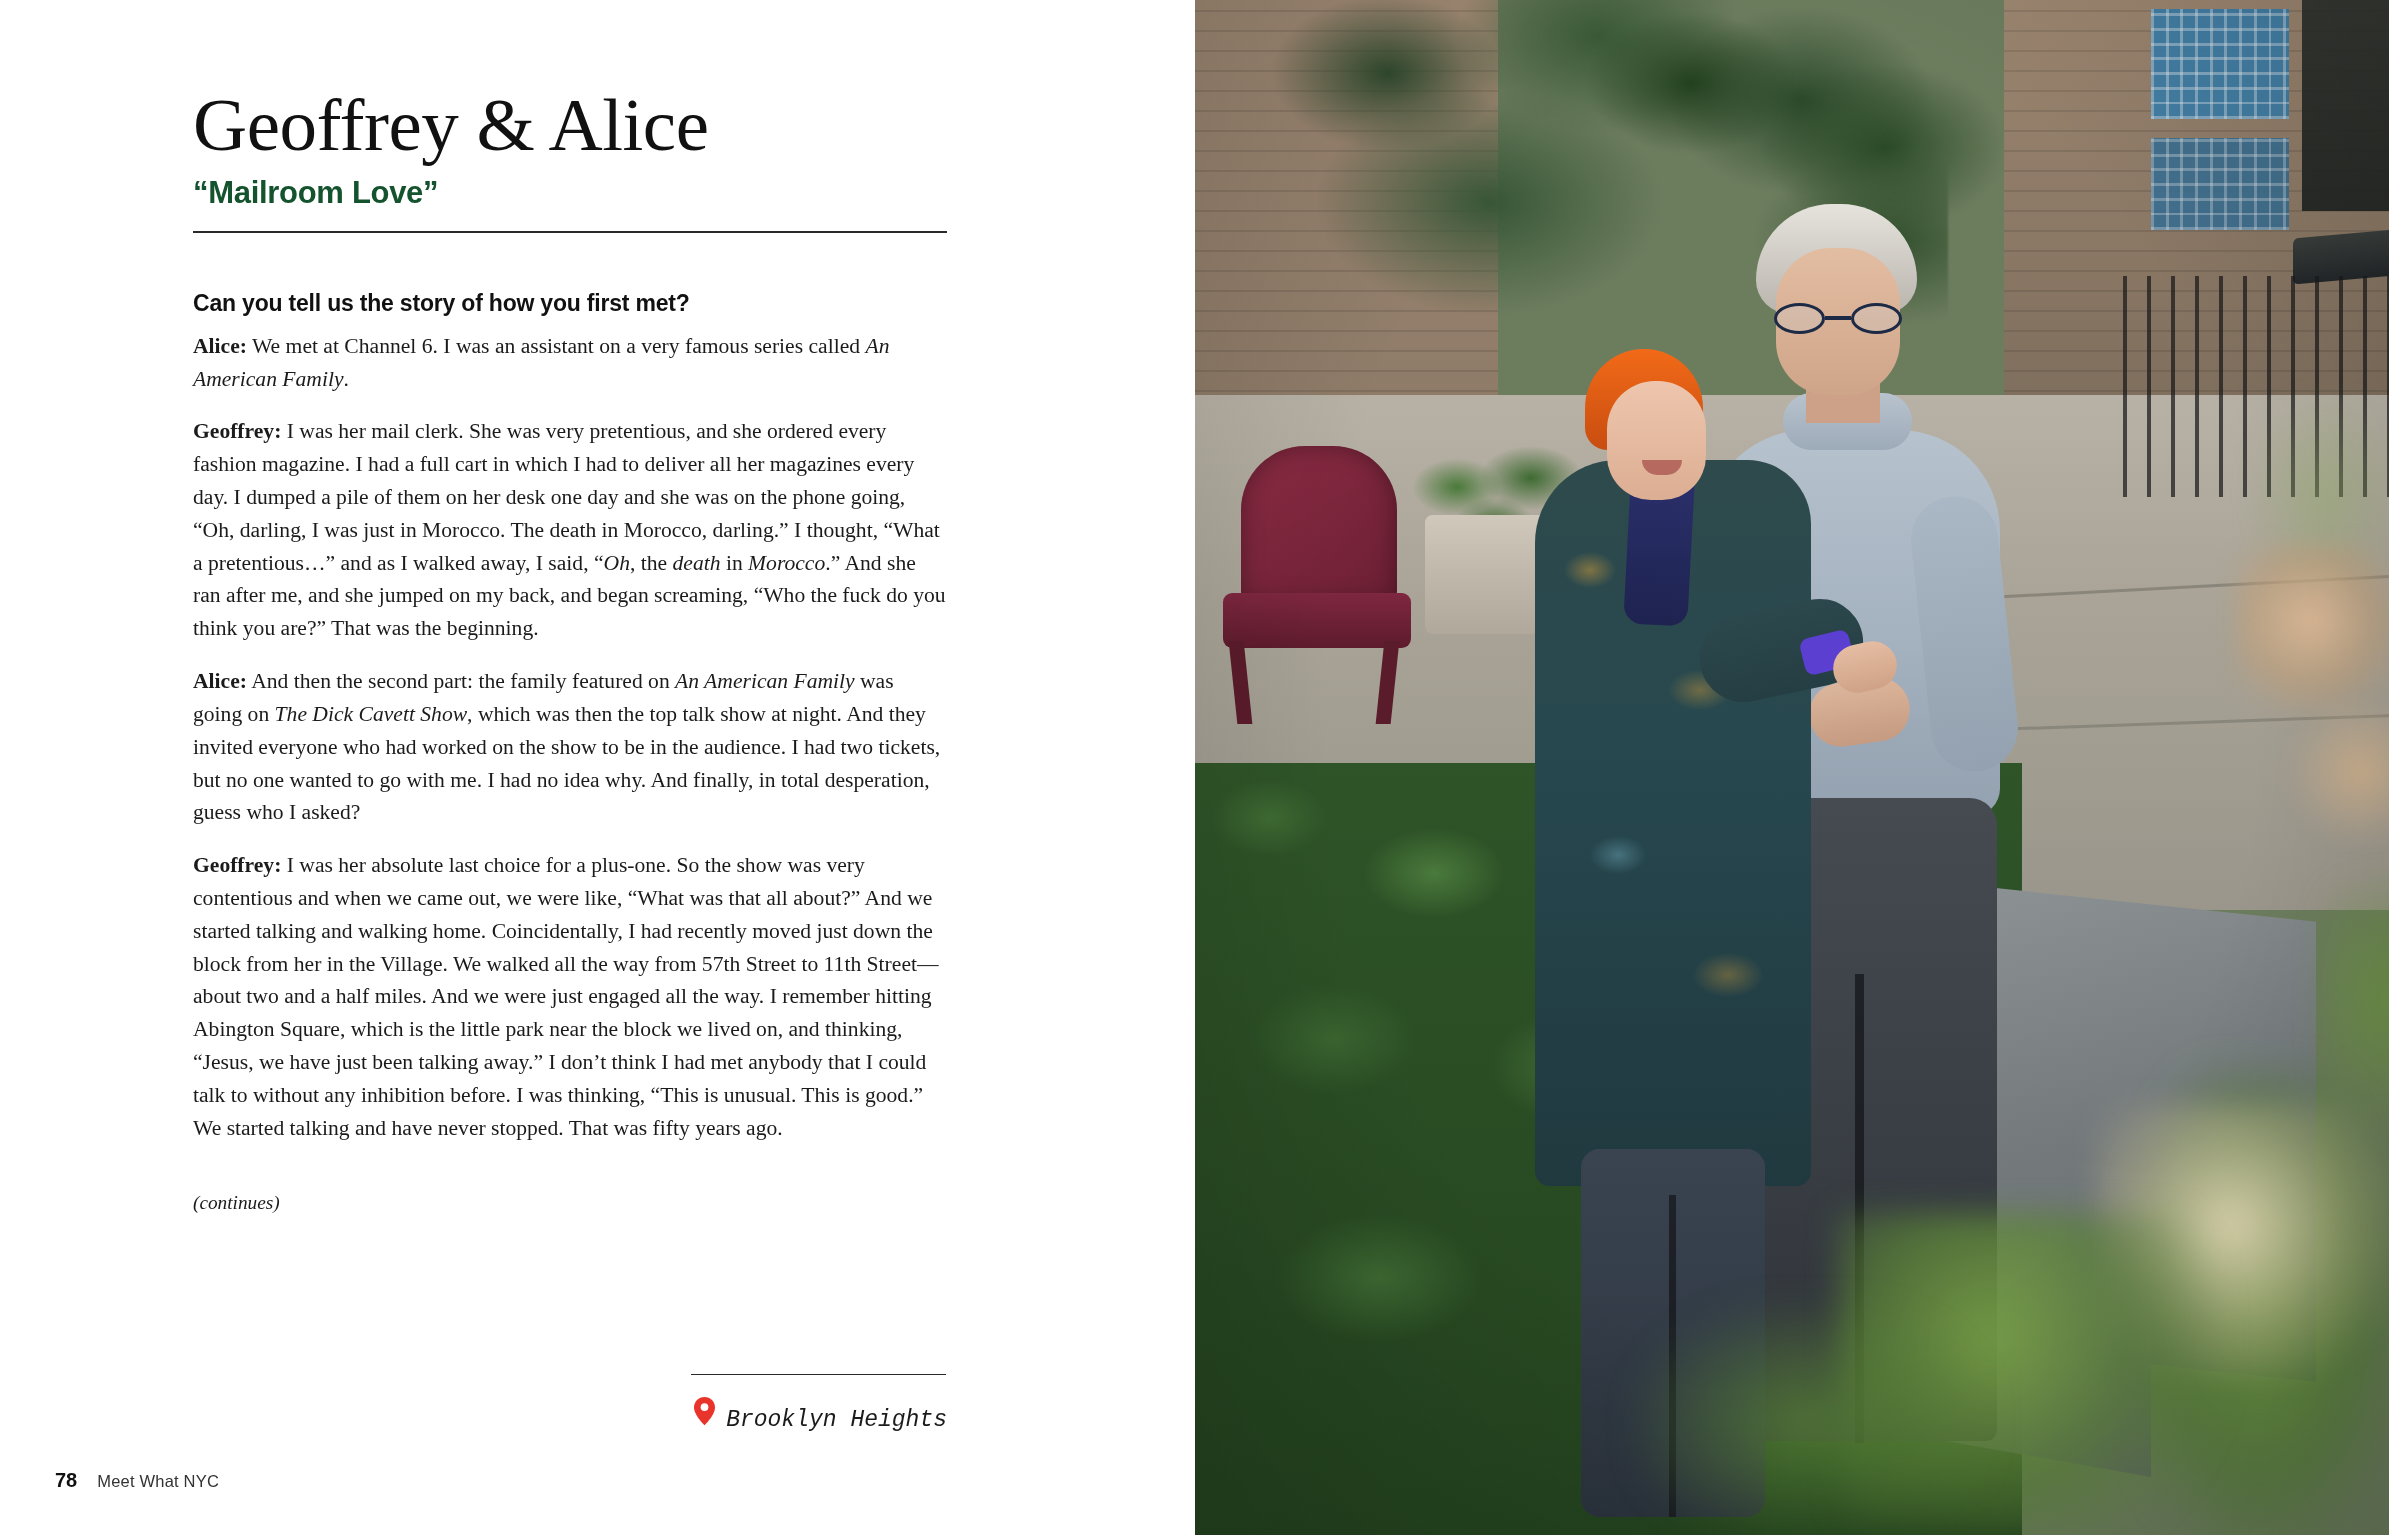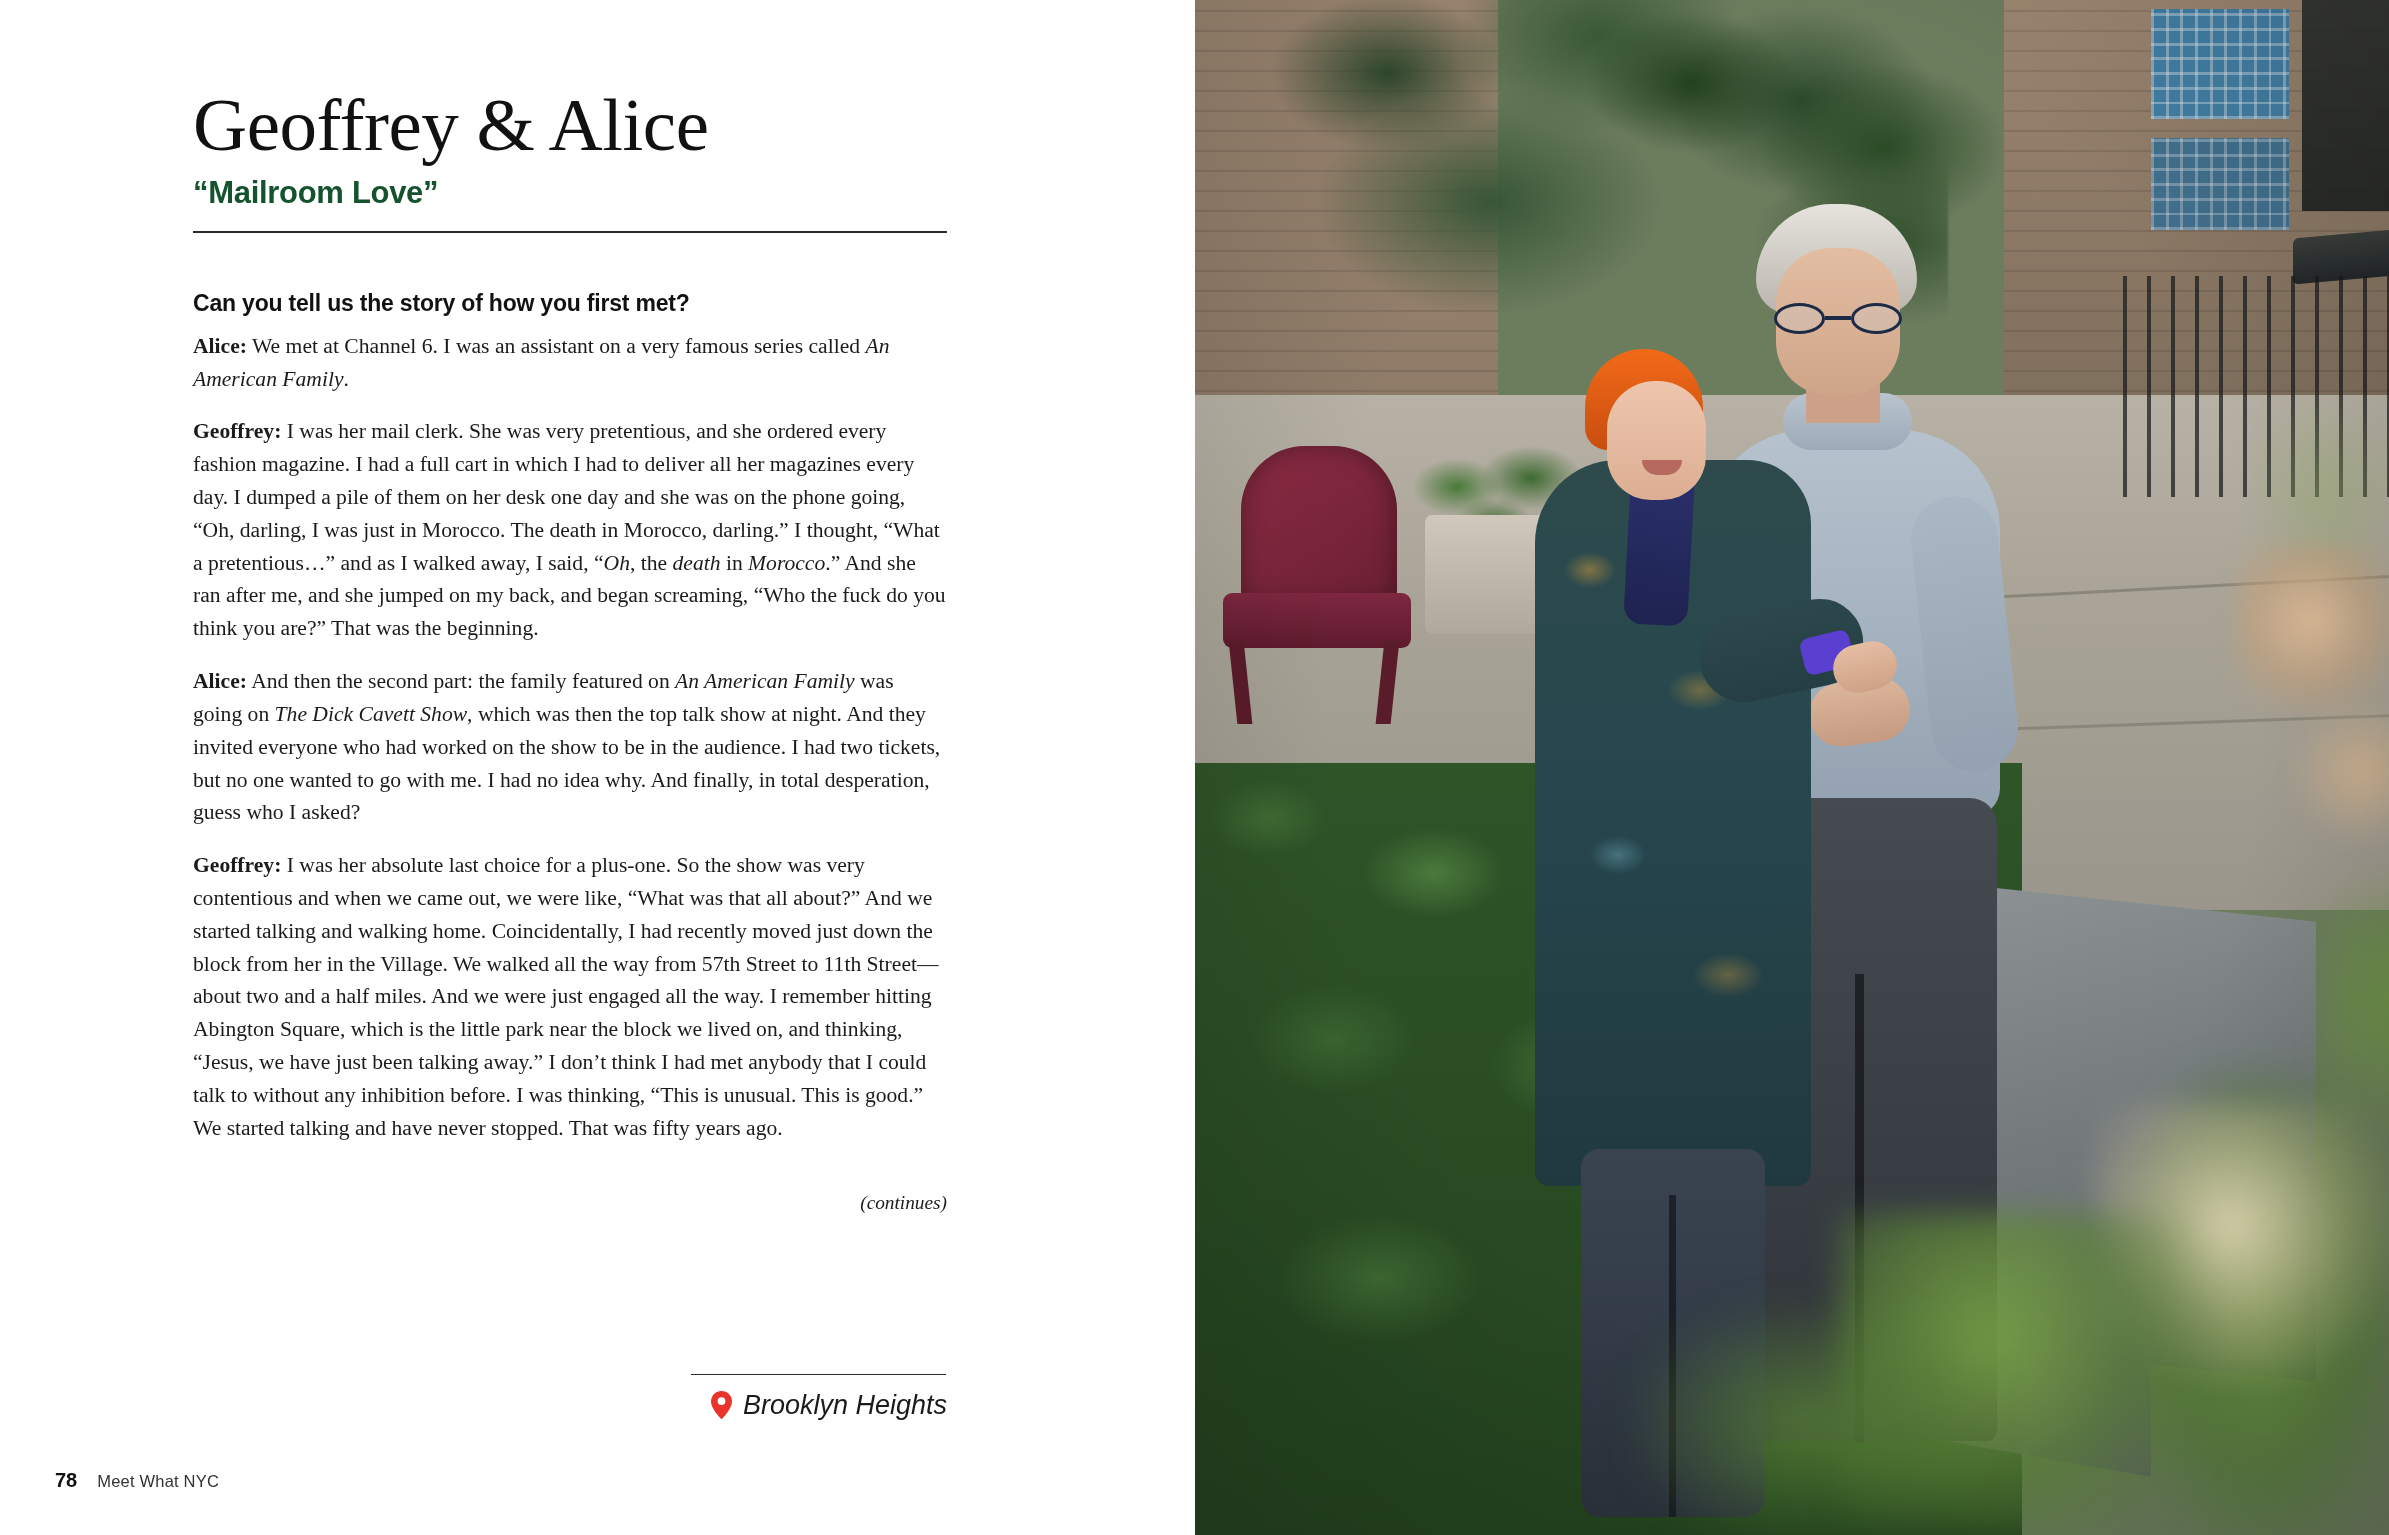--- a/index.html
+++ b/index.html
@@ -76,21 +76,21 @@
   }
   .para .speaker {
     font-weight: 700;
   }
   .para em { font-style: italic; }
   .continues {
     font-family: "Liberation Serif", serif;
     font-style: italic;
     font-size: 19.3px;
     color: #1b1b1b;
-    text-align: right;
+    text-align: left;
     width: 754px;
     margin-top: 48px;
   }
   .locator {
     position: absolute;
     left: 193px;
     top: 1374px;
     width: 754px;
   }
   .locator-rule {
@@ -106,24 +106,25 @@
     justify-content: flex-end;
     gap: 11px;
   }
   .pin {
     width: 21px;
     height: 28.5px;
     position: relative;
     display: inline-block;
   }
   .locator-text {
-    font-family: Liberation Sans, sans-serif;
+    font-family: Liberation Mono, monospace;
     font-style: italic;
-    font-size: 27px;
+    font-size: 23px;
     color: #1b1b1b;
+    margin-top: 17px;
   }
   .footer {
     position: absolute;
     left: 55px;
     bottom: 44px;
     display: flex;
     align-items: baseline;
     gap: 20px;
   }
   .folio {

